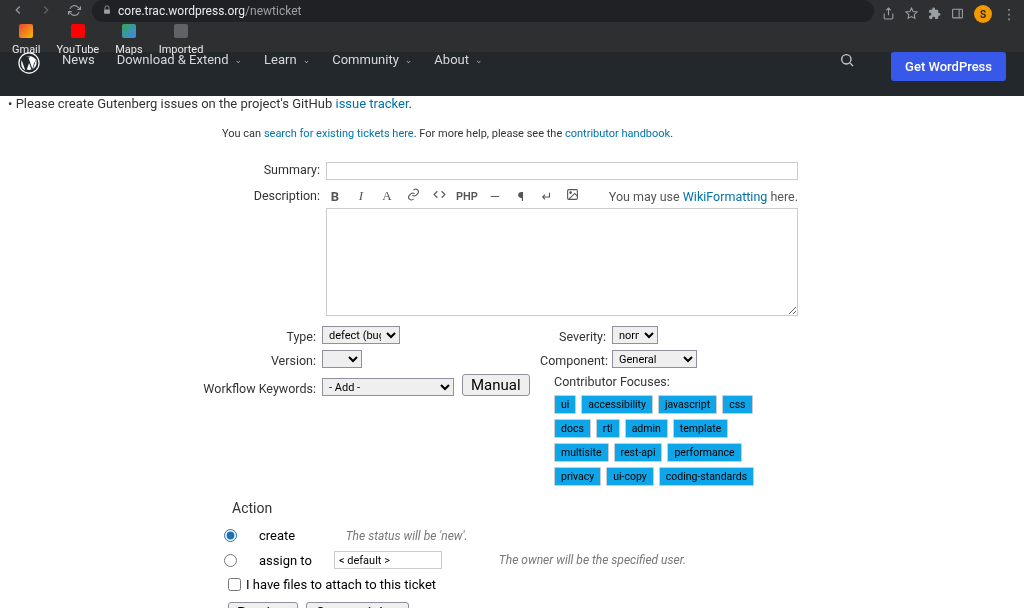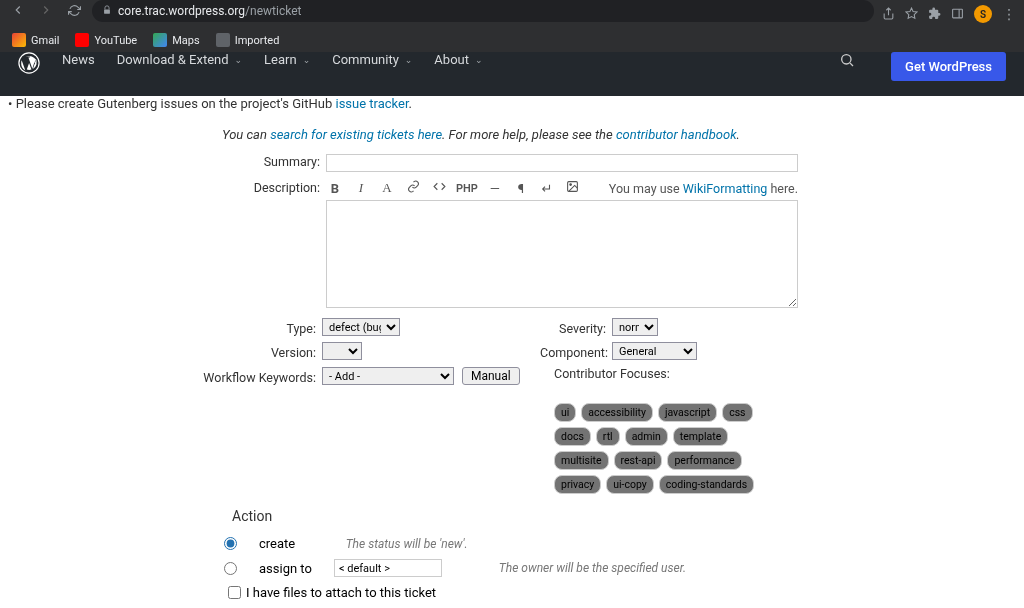--- a/index.html
+++ b/index.html
@@ -6,60 +6,60 @@
     body { background:#fff; width:1024px; height:608px; overflow:hidden; }
     .chrome-bar { background:#2e2f31; height:28px; display:flex; padding:0 8px; gap:8px; }
     .nav-btn { width:20px; height:20px; display:flex; align-items:center; justify-content:center; color:#9aa0a6; cursor:pointer; }
     .addr-wrap { flex:1; background:#202124; border-radius:14px; height:22px; display:flex; align-items:center; padding:0 10px; gap:6px; }
     .lock { color:#9aa0a6; font-size:10px; }
     .addr-text { color:#e8eaed; font-size:12px; }
     .addr-text .dim { color:#9aa0a6; }
     .chrome-right { display:flex; align-items:center; gap:10px; color:#9aa0a6; }
     .avatar { width:18px; height:18px; border-radius:50%; background:#f29900; color:#202124; font-size:10px; display:flex; align-items:center; justify-content:center; font-weight:600; }
     .bookmarks { background:#2e2f31; height:24px; display:flex; align-items:center; padding:0 12px; gap:16px; }
-    .bm { display:flex; align-items:center; gap:5px; color:#e8eaed; font-size:11px; cursor:pointer; }
+    .bm { display:flex; align-items:center; gap:5px; color:#e8eaed; font-size:11px; cursor:pointer;flex-direction:column; }
     .bm-icon { width:14px; height:14px; border-radius:2px; display:inline-block; }
     .wp-nav { background:#23282d; height:44px; display:flex; align-items:flex-start; padding:0 18px; gap:22px; }
     .wp-logo { width:22px; height:22px; }
     .wp-link { color:#d6d9dc; font-size:13px; cursor:pointer; display:flex; align-items:center; gap:6px; }
     .chev { font-size:9px; color:#9ea3a8; }
     .wp-spacer { flex:1; }
     .search-ic { color:#ccc; margin-right:14px; cursor:pointer; }
     .get-wp { background:#3858e9; color:#fff; padding:7px 14px; border-radius:3px; font-size:13px; font-weight:500; cursor:pointer; }
     .content { padding:0 0 0 0; }
     .row { display:flex; margin-bottom:6px; }
     .label-col { width:322px; text-align:right; padding-right:6px; font-size:12.5px; color:#333; padding-top:2px;margin-left:44px; }
     .field-col { flex:1; padding-right:226px; }
     .note-line { margin-left:248px; font-size:13px; color:#333; margin-bottom:16px; }
     .bullet { margin-left:20px; text-indent:-12px; }
     .link { color:#0073aa; cursor:pointer; }
-    .intro { margin:8px 0 10px 222px; font-size:13px; color:#333;font-style:italic; }
+    .intro { margin:8px 0 20px 222px; font-size:11px; color:#333; }
     input.txt { width:472px; height:18px; border:1px solid #ccc; font-size:12px; padding:1px 3px; }
     .toolbar { display:flex; align-items:center; gap:8px; padding:2px 0 4px 0; }
     .tb-btn { width:18px; text-align:center; color:#555; font-size:13px; cursor:pointer; }
     .tb-btn.php { width:auto; font-size:11px; font-weight:600; }
     .wiki-hint { margin-left:auto; font-size:12.5px; color:#555; }
     textarea.desc { width:472px; height:108px; border:1px solid #ccc; resize:both; font-size:12px; padding:2px; }
     .two-col { display:flex; }
     .two-col .col { flex:1; }
     .two-col .col:first-child { width:540px; flex:none; }
     .mini-row { display:flex; align-items:flex-end; margin-bottom:6px; }
     .mini-label { text-align:right; padding-right:6px; font-size:12.5px; color:#333; }
     .col1 .mini-label { width:322px; }
     .col2 .mini-label { width:76px; }
     select { border:1px solid #8f8f9d; font-size:11px; padding:0 2px; height:18px; background:#efefef; }
     .sel-type { width:78px; }
     .sel-ver { width:40px; }
     .sel-wf { width:132px; }
     .sel-sev { width:46px; }
     .sel-comp { width:85px; }
-    .btn { border:1px solid #8f8f9d; background:#efefef; font-size:12px; padding:1px 8px; border-radius:3px; cursor:pointer; }
-    .focus-label { font-size:12.5px; color:#333; margin-bottom:22px; }
+    .btn { border:1px solid #8f8f9d; background:#efefef; font-size:15px; padding:1px 8px; border-radius:3px; cursor:pointer; }
+    .focus-label { font-size:12.5px; color:#333; margin-bottom:6px; }
     .tag-wrap { display:flex; flex-wrap:wrap; gap:5px; max-width:210px; }
-    .tag { border:1px solid #ccc; background:#737373; font-size:10.5px; padding:2px 6px; border-radius:8px; cursor:pointer; }
+    .tag { border:1px solid #ccc; background:#0ea5e9; font-size:10.5px; padding:2px 6px; border-radius:1px; cursor:pointer; }
     .action-sec { margin:14px 0 8px 232px; }
     .action-h { font-size:14px; color:#333; margin-bottom:12px; }
     .radio-row { display:flex; align-items:center; gap:22px; font-size:13px; margin-bottom:8px; margin-left:-8px;}
     .radio-row input { accent-color:#2271b1; }
     .hint { font-style:italic; color:#777; font-size:12px; }
     .assign-input { border:1px solid #ccc; font-size:11px; padding:1px 4px; width:108px; height:18px; }
     .chk-row { margin:8px 0 10px 228px; display:flex; align-items:center; gap:5px; font-size:13px; }
     .btn-row { margin-left:228px; display:flex; gap:8px; }
   </style>
 </head>

